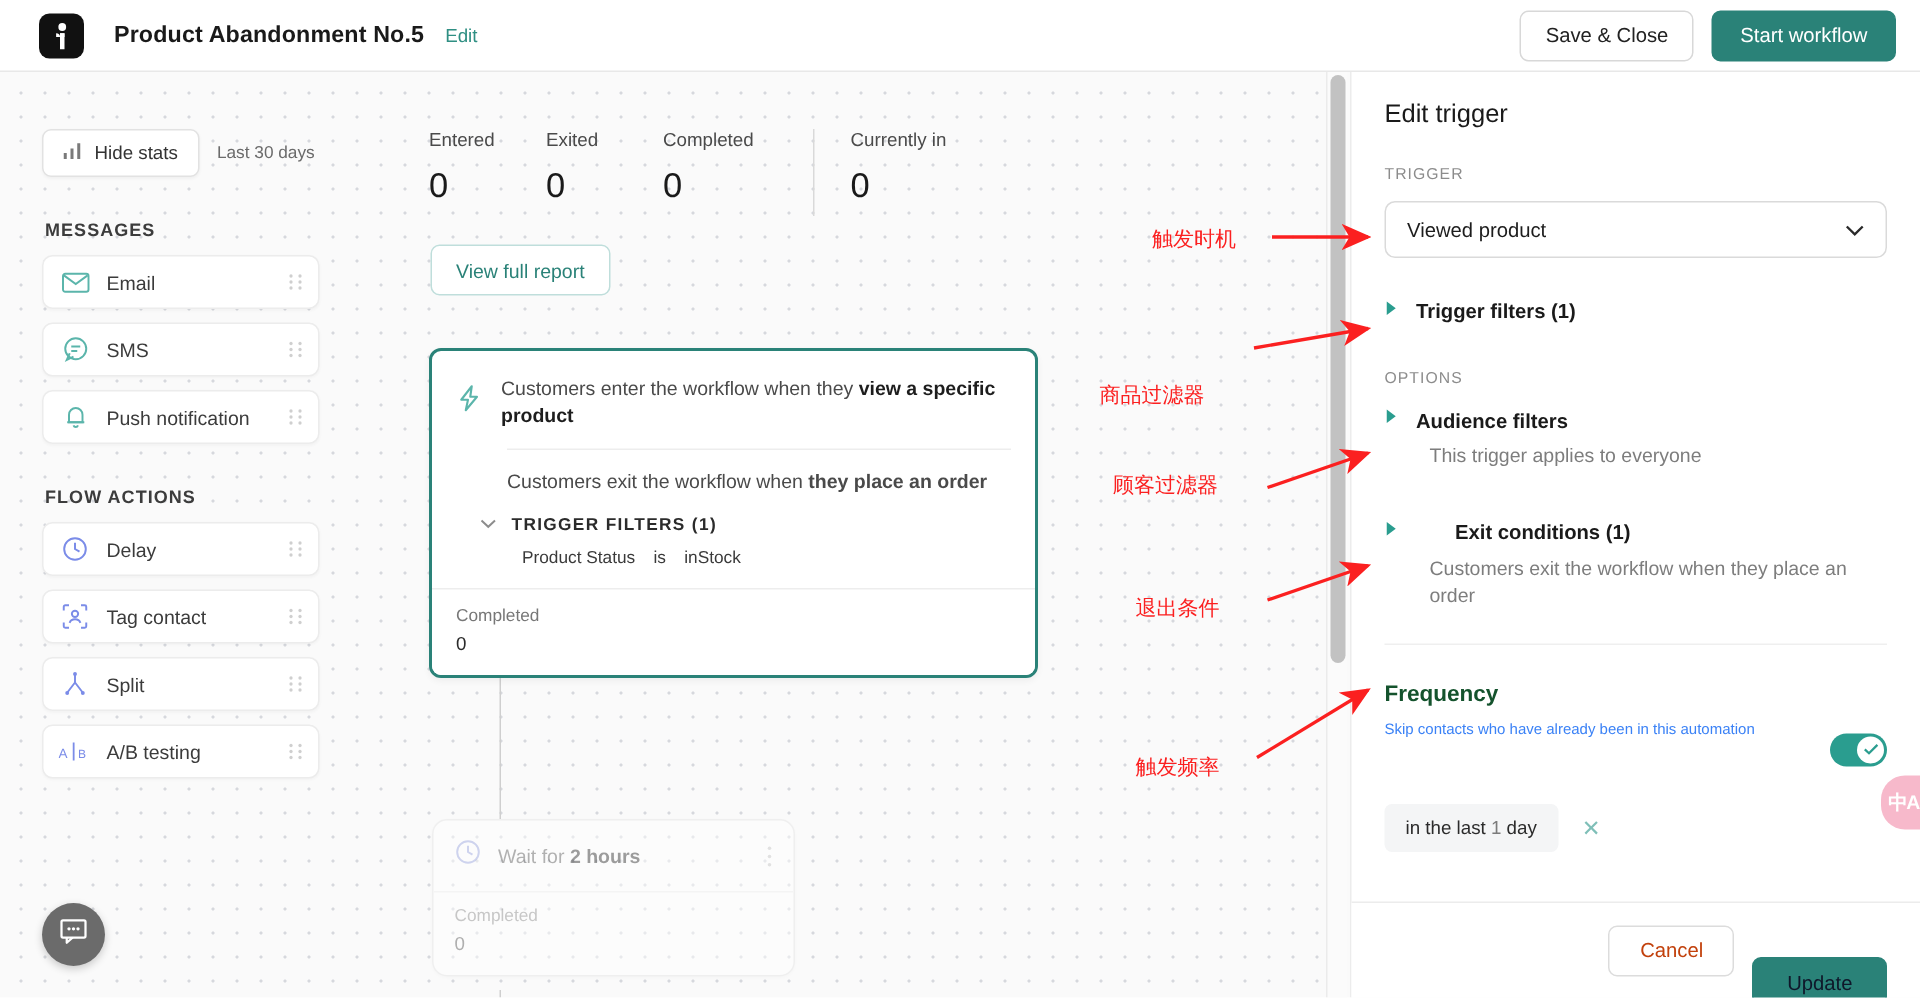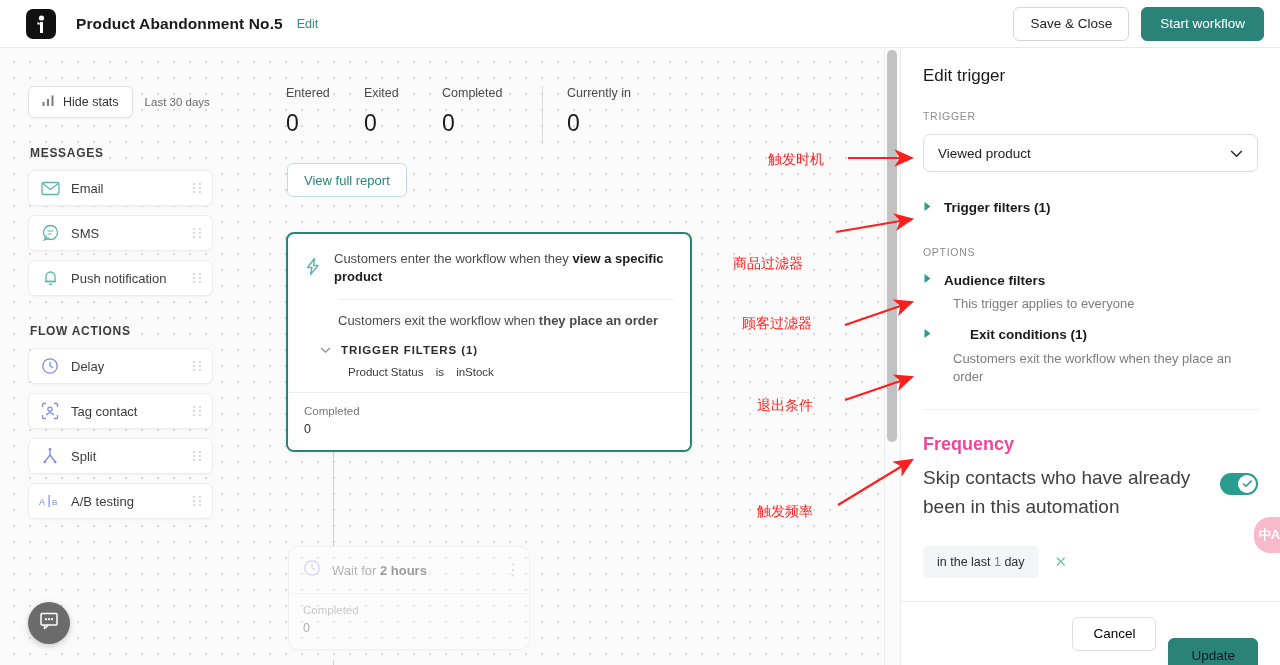--- a/index.html
+++ b/index.html
@@ -161,23 +161,23 @@
     display: flex; align-items: center; padding: 12px 14px; cursor: pointer;
     font-size: 13.5px; color: #1d1d1d; background: #fff;
   }
   .select .val { flex: 1 1 auto; }
   .accordion {
     display: flex; align-items: center; gap: 12px; margin-top: 26px; cursor: pointer;
   }
   .acc-title { font-size: 13.5px; font-weight: bold; color: #1a1a1a; }
   .acc-sub { font-size: 13px; color: #7d7d7d; margin: 7px 0 0 30px; line-height: 1.4; }
   .divider-soft { height: 1px; background: #efefef; margin: 22px 0 0 0; }
-  .freq-title { font-size: 18px; font-weight: bold; color: #ec4899; margin-top: 24px; }
+  .freq-title { font-size: 15px; font-weight: bold; color: #14532d; margin-top: 24px; }
   .freq-row { display: flex; align-items: flex-start; gap: 14px; margin-top: 8px; }
-  .freq-text { font-size: 19px; color: #404040; line-height: 1.55; flex: 1 1 auto; }
+  .freq-text { font-size: 10px; color: #3b82f6; line-height: 1.55; flex: 1 1 auto; }
   .toggle {
     width: 38px; height: 22px; border-radius: 11px; background: #2a9d8f;
     position: relative; flex: none; margin-top: 10px; cursor: pointer;
   }
   .toggle .knob {
     position: absolute; right: 2px; top: 2px; width: 18px; height: 18px;
     border-radius: 50%; background: #fff;
     display: flex; align-items: center; justify-content: center;
   }
   .chip-row { display: flex; align-items: center; margin-top: 25px; }
@@ -185,21 +185,21 @@
     background: #f4f5f6; border-radius: 5px; padding: 9px 14px;
     font-size: 12.5px; color: #2b2b2b;
   }
   .chip .num { color: #7b7b7b; }
   .chip-x { margin-left: 16px; color: #7fbfb8; font-size: 15px; cursor: pointer; }
   .panel-footer {
     height: 64px; flex: none; border-top: 1px solid #ececec;
     display: flex; align-items: center; justify-content: flex-end;
     padding: 0 22px; gap: 12px; background: #fff;
   }
-  .btn-cancel { height: 24px; padding: 16px 20px; background: #fff; border: 1px solid #dcdcdc; color: #000000; }
+  .btn-cancel { height: 24px; padding: 16px 20px; background: #fff; border: 1px solid #dcdcdc; color: #c2410c; }
   .btn-update { height: 36px; padding: 0 22px; background: #2a8278; border: 1px solid #2a8278; color: #0f172a; margin-top: 44px; }
 
   
   .vscroll-track {
     position: absolute; left: 884px; top: 48px; width: 14px; height: 617px;
     background: #fbfbfb; border-left: 1px solid #ebebeb;
   }
   .vscroll-thumb {
     position: absolute; left: 886px; top: 50px; width: 10px; height: 392px;
     background: #c2c2c2; border-radius: 5px;
@@ -561,21 +561,21 @@
       <div class="accordion" style="margin-top:10px;align-items:flex-end;">
         <span>
           <svg width="9" height="11" viewBox="0 0 9 11">
               <path d="M1.5 1 L7.5 5.5 L1.5 10 Z" fill="#2a9d8f"></path>
             </svg>
         </span>
         <span class="acc-title">Audience filters</span>
       </div>
       <div class="acc-sub">This trigger applies to everyone</div>
 
-      <div class="accordion" style="margin-top:12px;gap:38px;">
+      <div class="accordion" style="margin-top:32px;gap:38px;">
         <span>
           <svg width="9" height="11" viewBox="0 0 9 11">
               <path d="M1.5 1 L7.5 5.5 L1.5 10 Z" fill="#2a9d8f"></path>
             </svg>
         </span>
         <span class="acc-title">Exit conditions (1)</span>
       </div>
       <div class="acc-sub">Customers exit the workflow when they place an order</div>
 
       <div class="divider-soft"></div>

